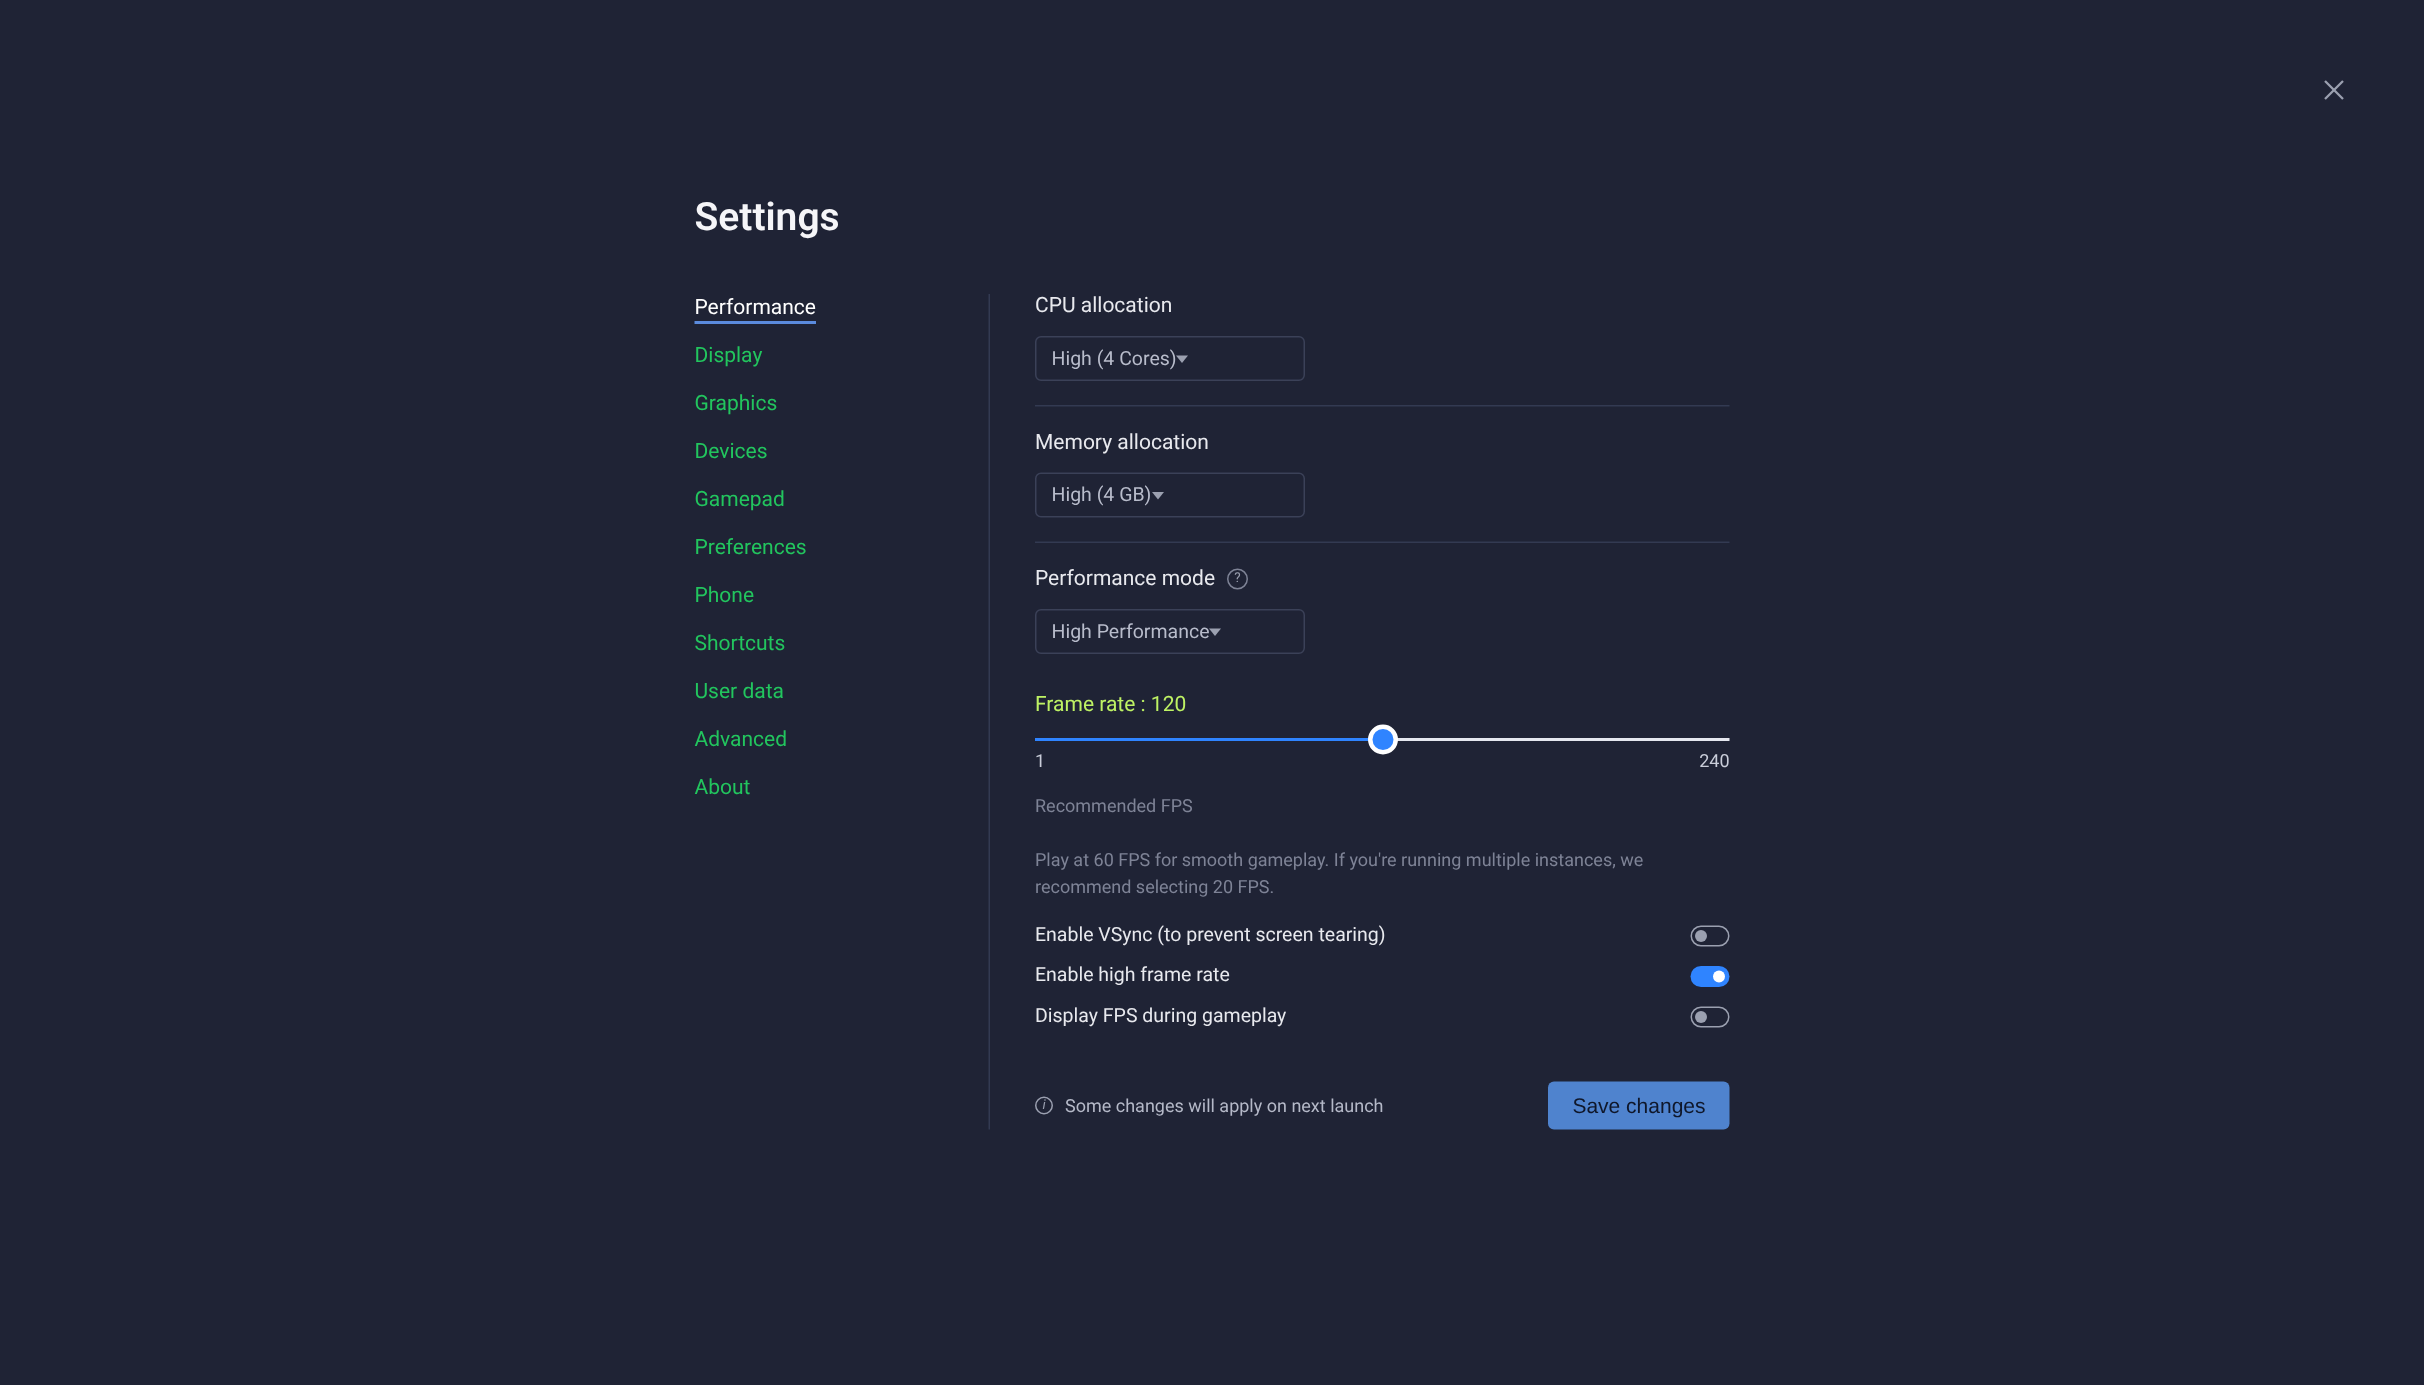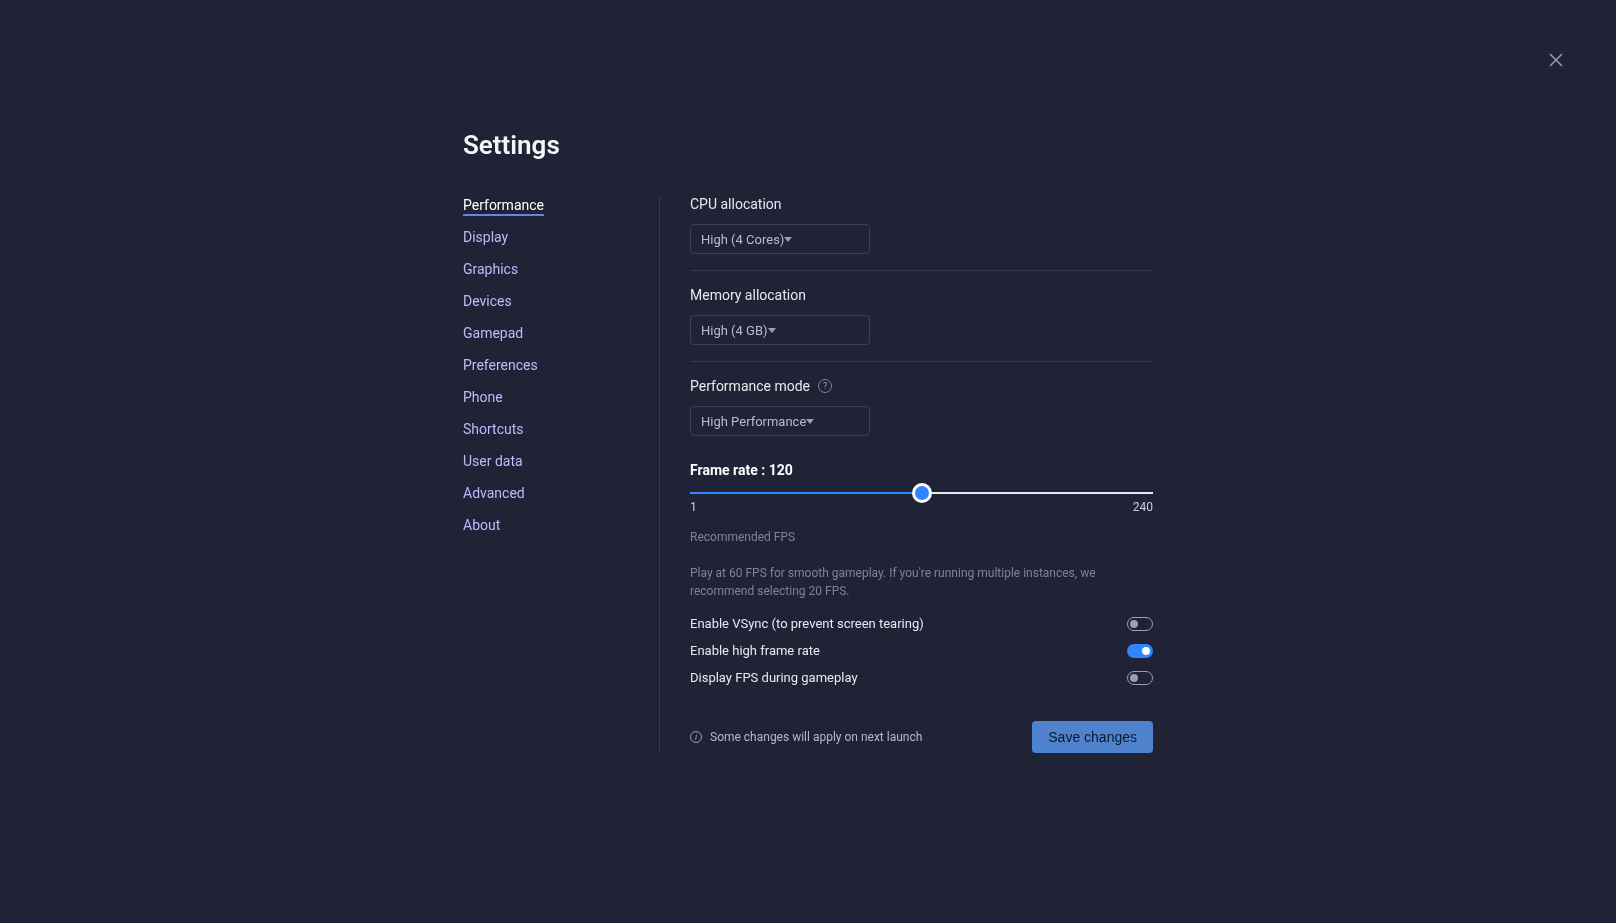--- a/index.html
+++ b/index.html
@@ -42,21 +42,21 @@
     }
     .sidebar {
       width: 136px;
       flex-shrink: 0;
       display: flex;
       flex-direction: column;
       gap: 12px;
     }
     .sidebar-item {
       font-size: 14px;
-      color: #c4b5fd;
+      color: #22c55e;
       cursor: pointer;
       padding: 1px 0;
       border-bottom: 2px solid transparent;
       width: fit-content;
     }
     .sidebar-item.active {
       color: #ffffff;
       border-bottom: 2px solid #5b8bde;
     }
     .main {
@@ -108,22 +108,22 @@
       border-radius: 50%;
       display: inline-flex;
       align-items: center;
       justify-content: center;
       font-size: 9px;
       color: #9ba0b0;
     }
     .slider-section { margin-top: 26px; }
     .slider-label {
       font-size: 14px;
-      font-weight: 700;
-      color: #ffffff;
+      font-weight: 400;
+      color: #bef264;
       margin-bottom: 14px;
     }
     .slider-track {
       position: relative;
       height: 2px;
       background: #e5e7ef;
       width: 100%;
       margin-bottom: 6px;
     }
     .slider-fill {

